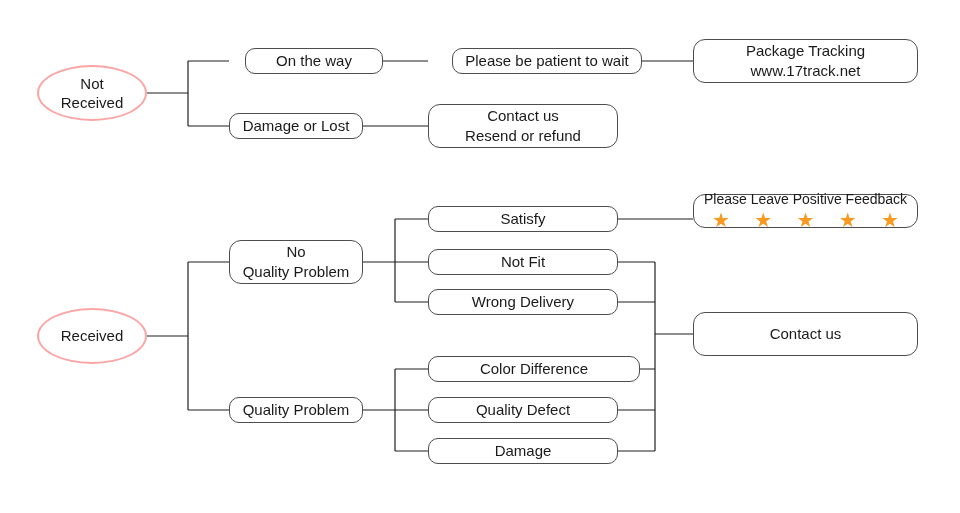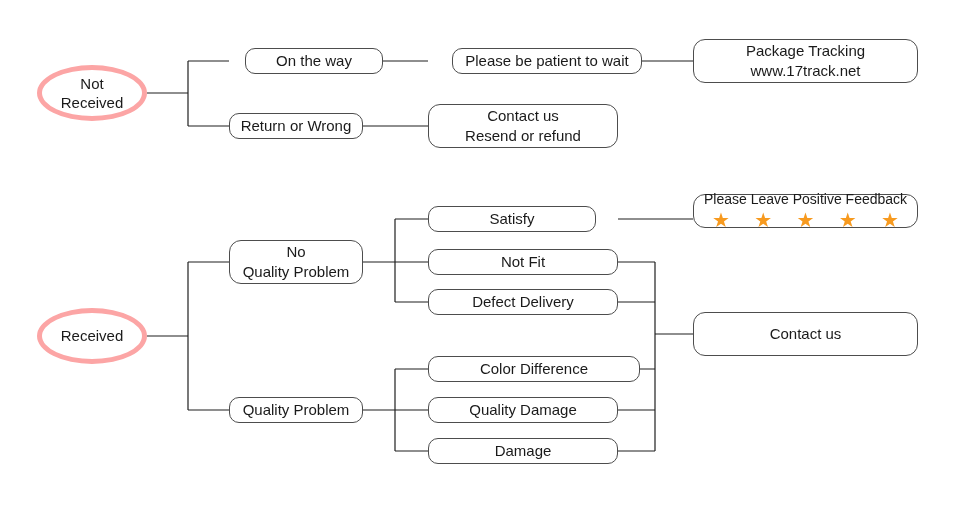--- a/index.html
+++ b/index.html
@@ -34,34 +34,34 @@
     font-size: 15px;
     line-height: 20px;
     white-space: nowrap;
   }
   .box {
     border: 1px solid #4d4d4d;
     border-radius: 10px;
   }
   .box.big { border-radius: 12px; }
   .ellipse {
-    border: 5px solid #fca5a5;
+    border: 2px solid #fca5a5;
     border-radius: 50%;
   }
   
   .n-not-received      { left: 37px;  top: 65px;  width: 110px; height: 56px; line-height: 19px; }
   .n-received          { left: 37px;  top: 308px; width: 110px; height: 56px; }
   .n-on-the-way        { left: 229px; top: 48px;  width: 138px; height: 26px; margin-left: 16px; }
   .n-return-or-lost    { left: 229px; top: 113px; width: 134px; height: 26px; }
   .n-be-patient        { left: 452px; top: 48px;  width: 190px; height: 26px; }
   .n-contact-resend    { left: 428px; top: 104px; width: 190px; height: 44px; }
   .n-package-tracking  { left: 693px; top: 39px;  width: 225px; height: 44px; }
   .n-no-quality        { left: 229px; top: 240px; width: 134px; height: 44px; }
   .n-quality-problem   { left: 229px; top: 397px; width: 134px; height: 26px; }
-  .n-satisfy           { left: 428px; top: 206px; width: 168px; height: 26px; }
+  .n-satisfy           { left: 428px; top: 206px; width: 190px; height: 26px; }
   .n-not-fit           { left: 428px; top: 249px; width: 190px; height: 26px; }
   .n-wrong-delivery    { left: 428px; top: 289px; width: 190px; height: 26px; }
   .n-color-difference  { left: 428px; top: 356px; width: 212px; height: 26px; }
   .n-quality-defect    { left: 428px; top: 397px; width: 190px; height: 26px; }
   .n-damage            { left: 428px; top: 438px; width: 190px; height: 26px; text-align: right; }
   .n-feedback          { left: 693px; top: 194px; width: 225px; height: 34px; }
   .n-contact-discount  { left: 693px; top: 312px; width: 225px; height: 44px; }
 
   .fb-title { font-size: 14px; line-height: 17px; }
   .stars {
@@ -119,21 +119,21 @@
 
   <div class="node ellipse n-received">
     <span>Received</span>
   </div>
 
   <div class="node box n-on-the-way">
     <span>On the way</span>
   </div>
 
   <div class="node box n-return-or-lost">
-    <span>Return or Wrong</span>
+    <span>Damage or Lost</span>
   </div>
 
   <div class="node box n-be-patient">
     <span>Please be patient to wait</span>
   </div>
 
   <div class="node box big n-contact-resend">
     <span>Contact us</span>
     <span>Resend or refund</span>
   </div>
@@ -154,29 +154,29 @@
 
   <div class="node box n-satisfy">
     <span>Satisfy</span>
   </div>
 
   <div class="node box n-not-fit">
     <span>Not Fit</span>
   </div>
 
   <div class="node box n-wrong-delivery">
-    <span>Defect Delivery</span>
+    <span>Wrong Delivery</span>
   </div>
 
   <div class="node box n-color-difference">
     <span>Color Difference</span>
   </div>
 
   <div class="node box n-quality-defect">
-    <span>Quality Damage</span>
+    <span>Quality Defect</span>
   </div>
 
   <div class="node box n-damage">
     <span>Damage</span>
   </div>
 
   <div class="node box big n-feedback">
     <span class="fb-title">Please Leave Positive Feedback</span>
     <span class="stars" style="color: rgb(247, 154, 31);">★ ★ ★ ★ ★</span>
   </div>

